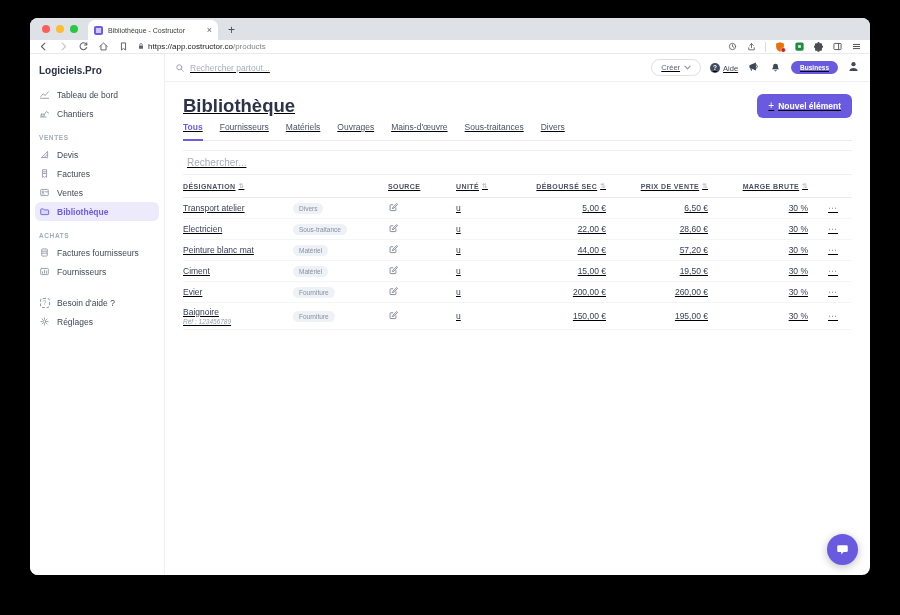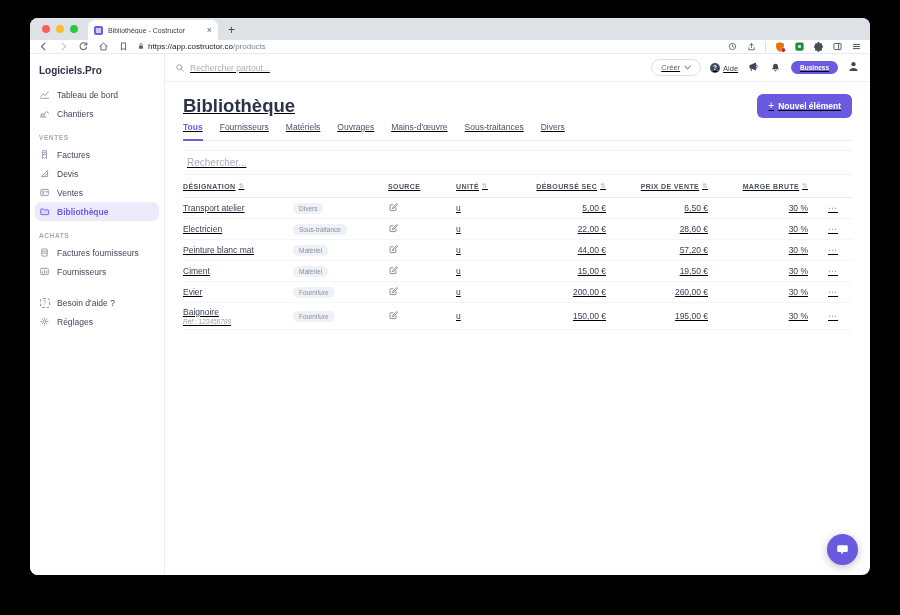--- a/index.html
+++ b/index.html
@@ -203,34 +203,34 @@
                 <path d="M7.5 9.5 L11 5 l3 2.5"></path>
               </svg>
             </span>
           <span>Chantiers</span>
         </div>
 
         <div class="section-label">Ventes</div>
         <div class="nav-item">
           <span class="ic">
               <svg width="11" height="11" viewBox="0 0 16 16" fill="none" stroke="#8F97A8" stroke-width="1.3" stroke-linejoin="round">
+                <path d="M3.5 12.5 L12.5 3.5 V12.5 Z"></path>
+                <path d="M7.5 12.5 L12.5 7.5"></path>
+              </svg>
+            </span>
+          <span>Devis</span>
+        </div>
+        <div class="nav-item">
+          <span class="ic">
+              <svg width="11" height="11" viewBox="0 0 16 16" fill="none" stroke="#8F97A8" stroke-width="1.3" stroke-linejoin="round">
                 <path d="M5 2.5 h6 v11 l-1.5 -1 -1.5 1 -1.5 -1 -1.5 1 z"></path>
                 <path d="M6.5 5.5 h3 M6.5 8 h3" stroke-linecap="round"></path>
               </svg>
             </span>
           <span>Factures</span>
-        </div>
-        <div class="nav-item">
-          <span class="ic">
-              <svg width="11" height="11" viewBox="0 0 16 16" fill="none" stroke="#8F97A8" stroke-width="1.3" stroke-linejoin="round">
-                <path d="M3.5 12.5 L12.5 3.5 V12.5 Z"></path>
-                <path d="M7.5 12.5 L12.5 7.5"></path>
-              </svg>
-            </span>
-          <span>Devis</span>
         </div>
         <div class="nav-item">
           <span class="ic">
               <svg width="11" height="11" viewBox="0 0 16 16" fill="none" stroke="#8F97A8" stroke-width="1.3" stroke-linejoin="round">
                 <rect x="2.5" y="3.5" width="11" height="9" rx="1"></rect>
                 <circle cx="6" cy="7" r="1.3"></circle>
                 <path d="M4.4 10.4 c.5 -1.3 2.7 -1.3 3.2 0" stroke-linecap="round"></path>
                 <path d="M9.5 7 h3" stroke-linecap="round"></path>
               </svg>
             </span>

